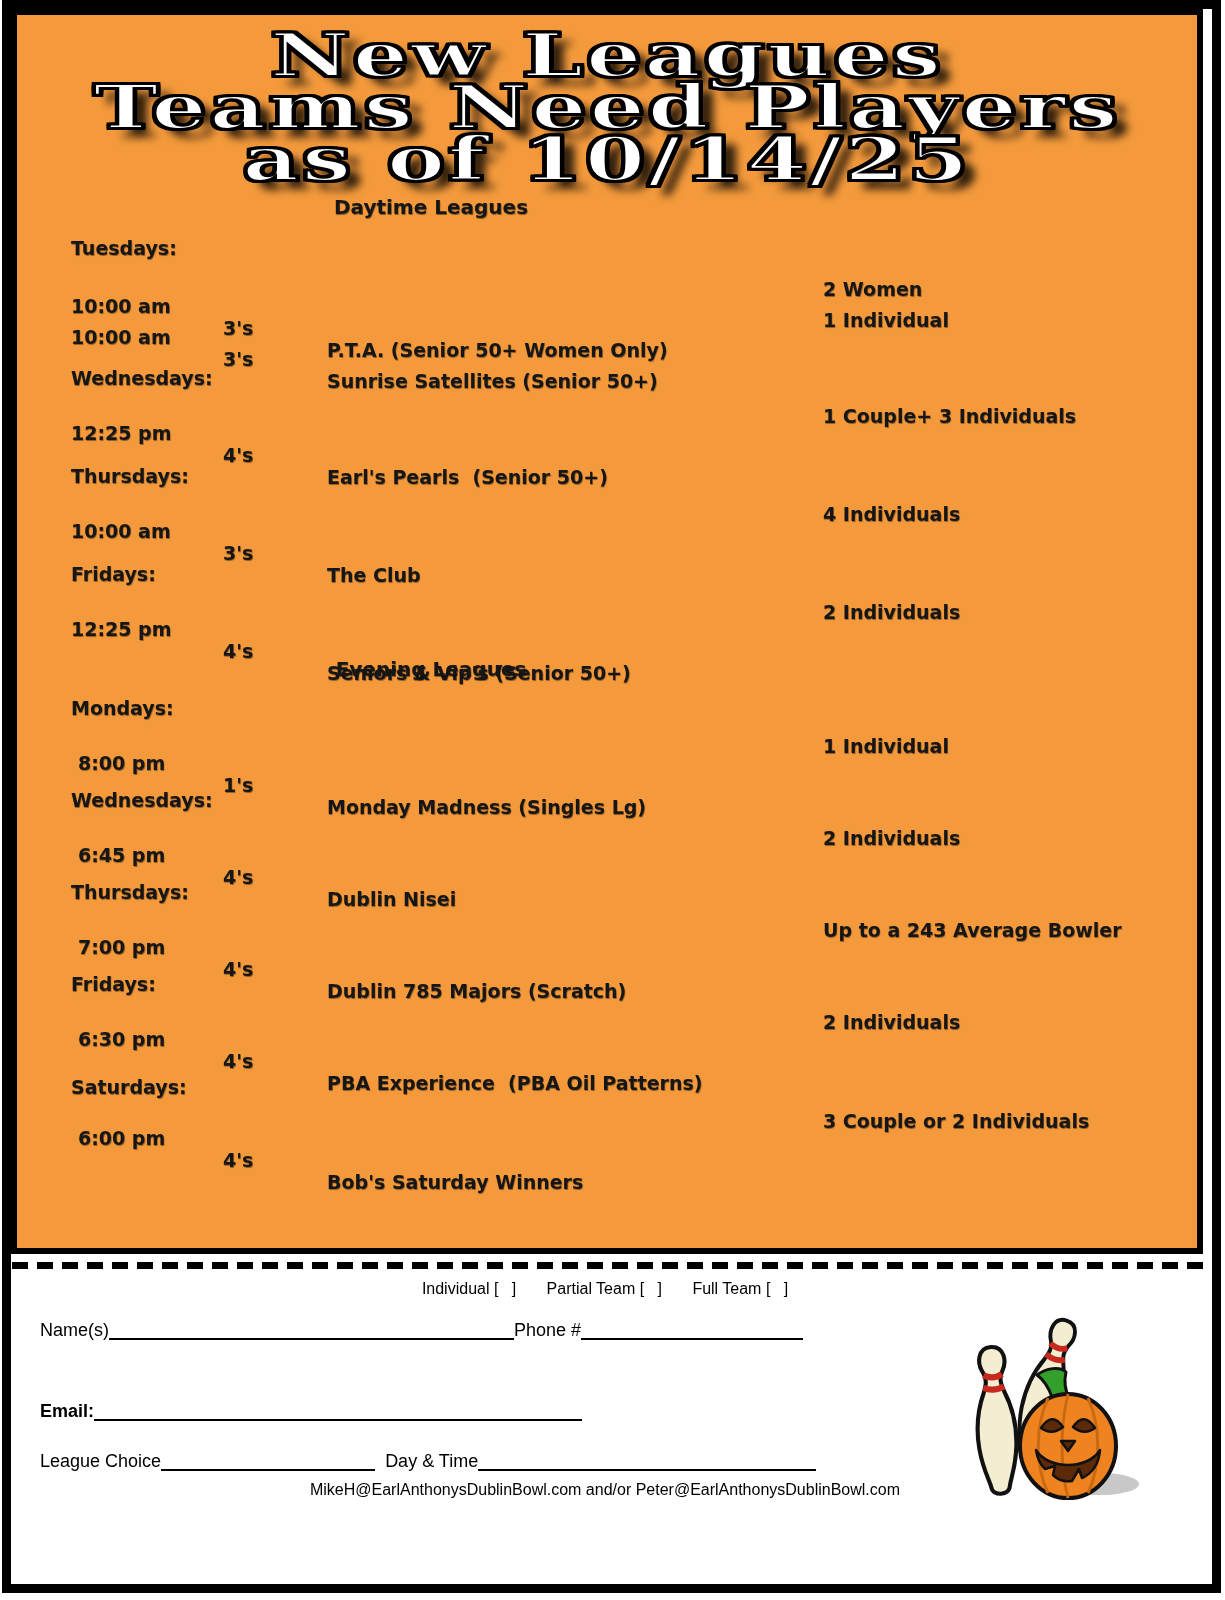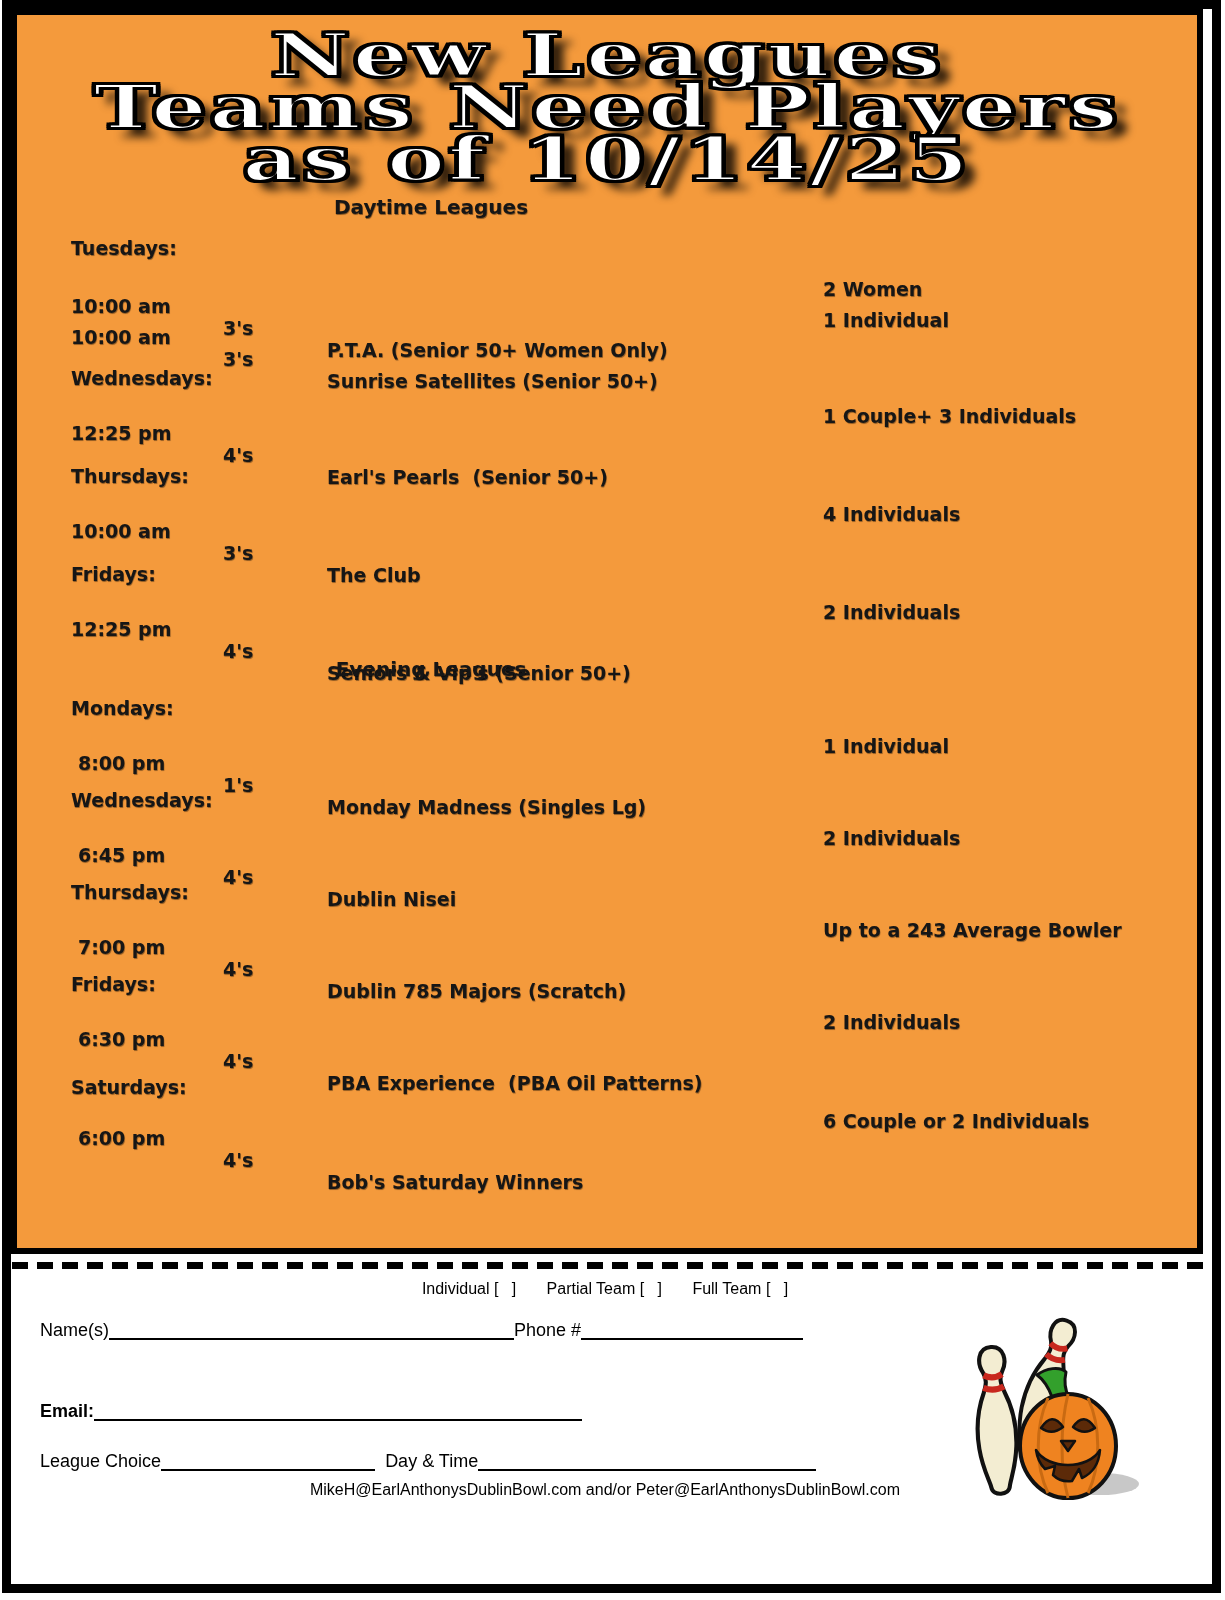--- a/index.html
+++ b/index.html
@@ -157,21 +157,21 @@
       <span class="col-size">4's</span>
       <span class="col-league">PBA Experience  (PBA Oil Patterns)</span>
       <span class="col-need">2 Individuals</span>
     </div>
 
     <div class="sline day" style="top:1050px;margin-top:11px;">Saturdays:</div>
     <div class="sline indent" style="top:1090px;">
       <span class="col-time">6:00 pm</span>
       <span class="col-size">4's</span>
       <span class="col-league">Bob's Saturday Winners</span>
-      <span class="col-need">6 Couple or 2 Individuals</span>
+      <span class="col-need">3 Couple or 2 Individuals</span>
     </div>
 
   </div>
 
   <div class="dash-line"></div>
 
   <div class="options-row">
     <span>Individual [   ]</span>
     <span>Partial Team [   ]</span>
     <span>Full Team [   ]</span>

